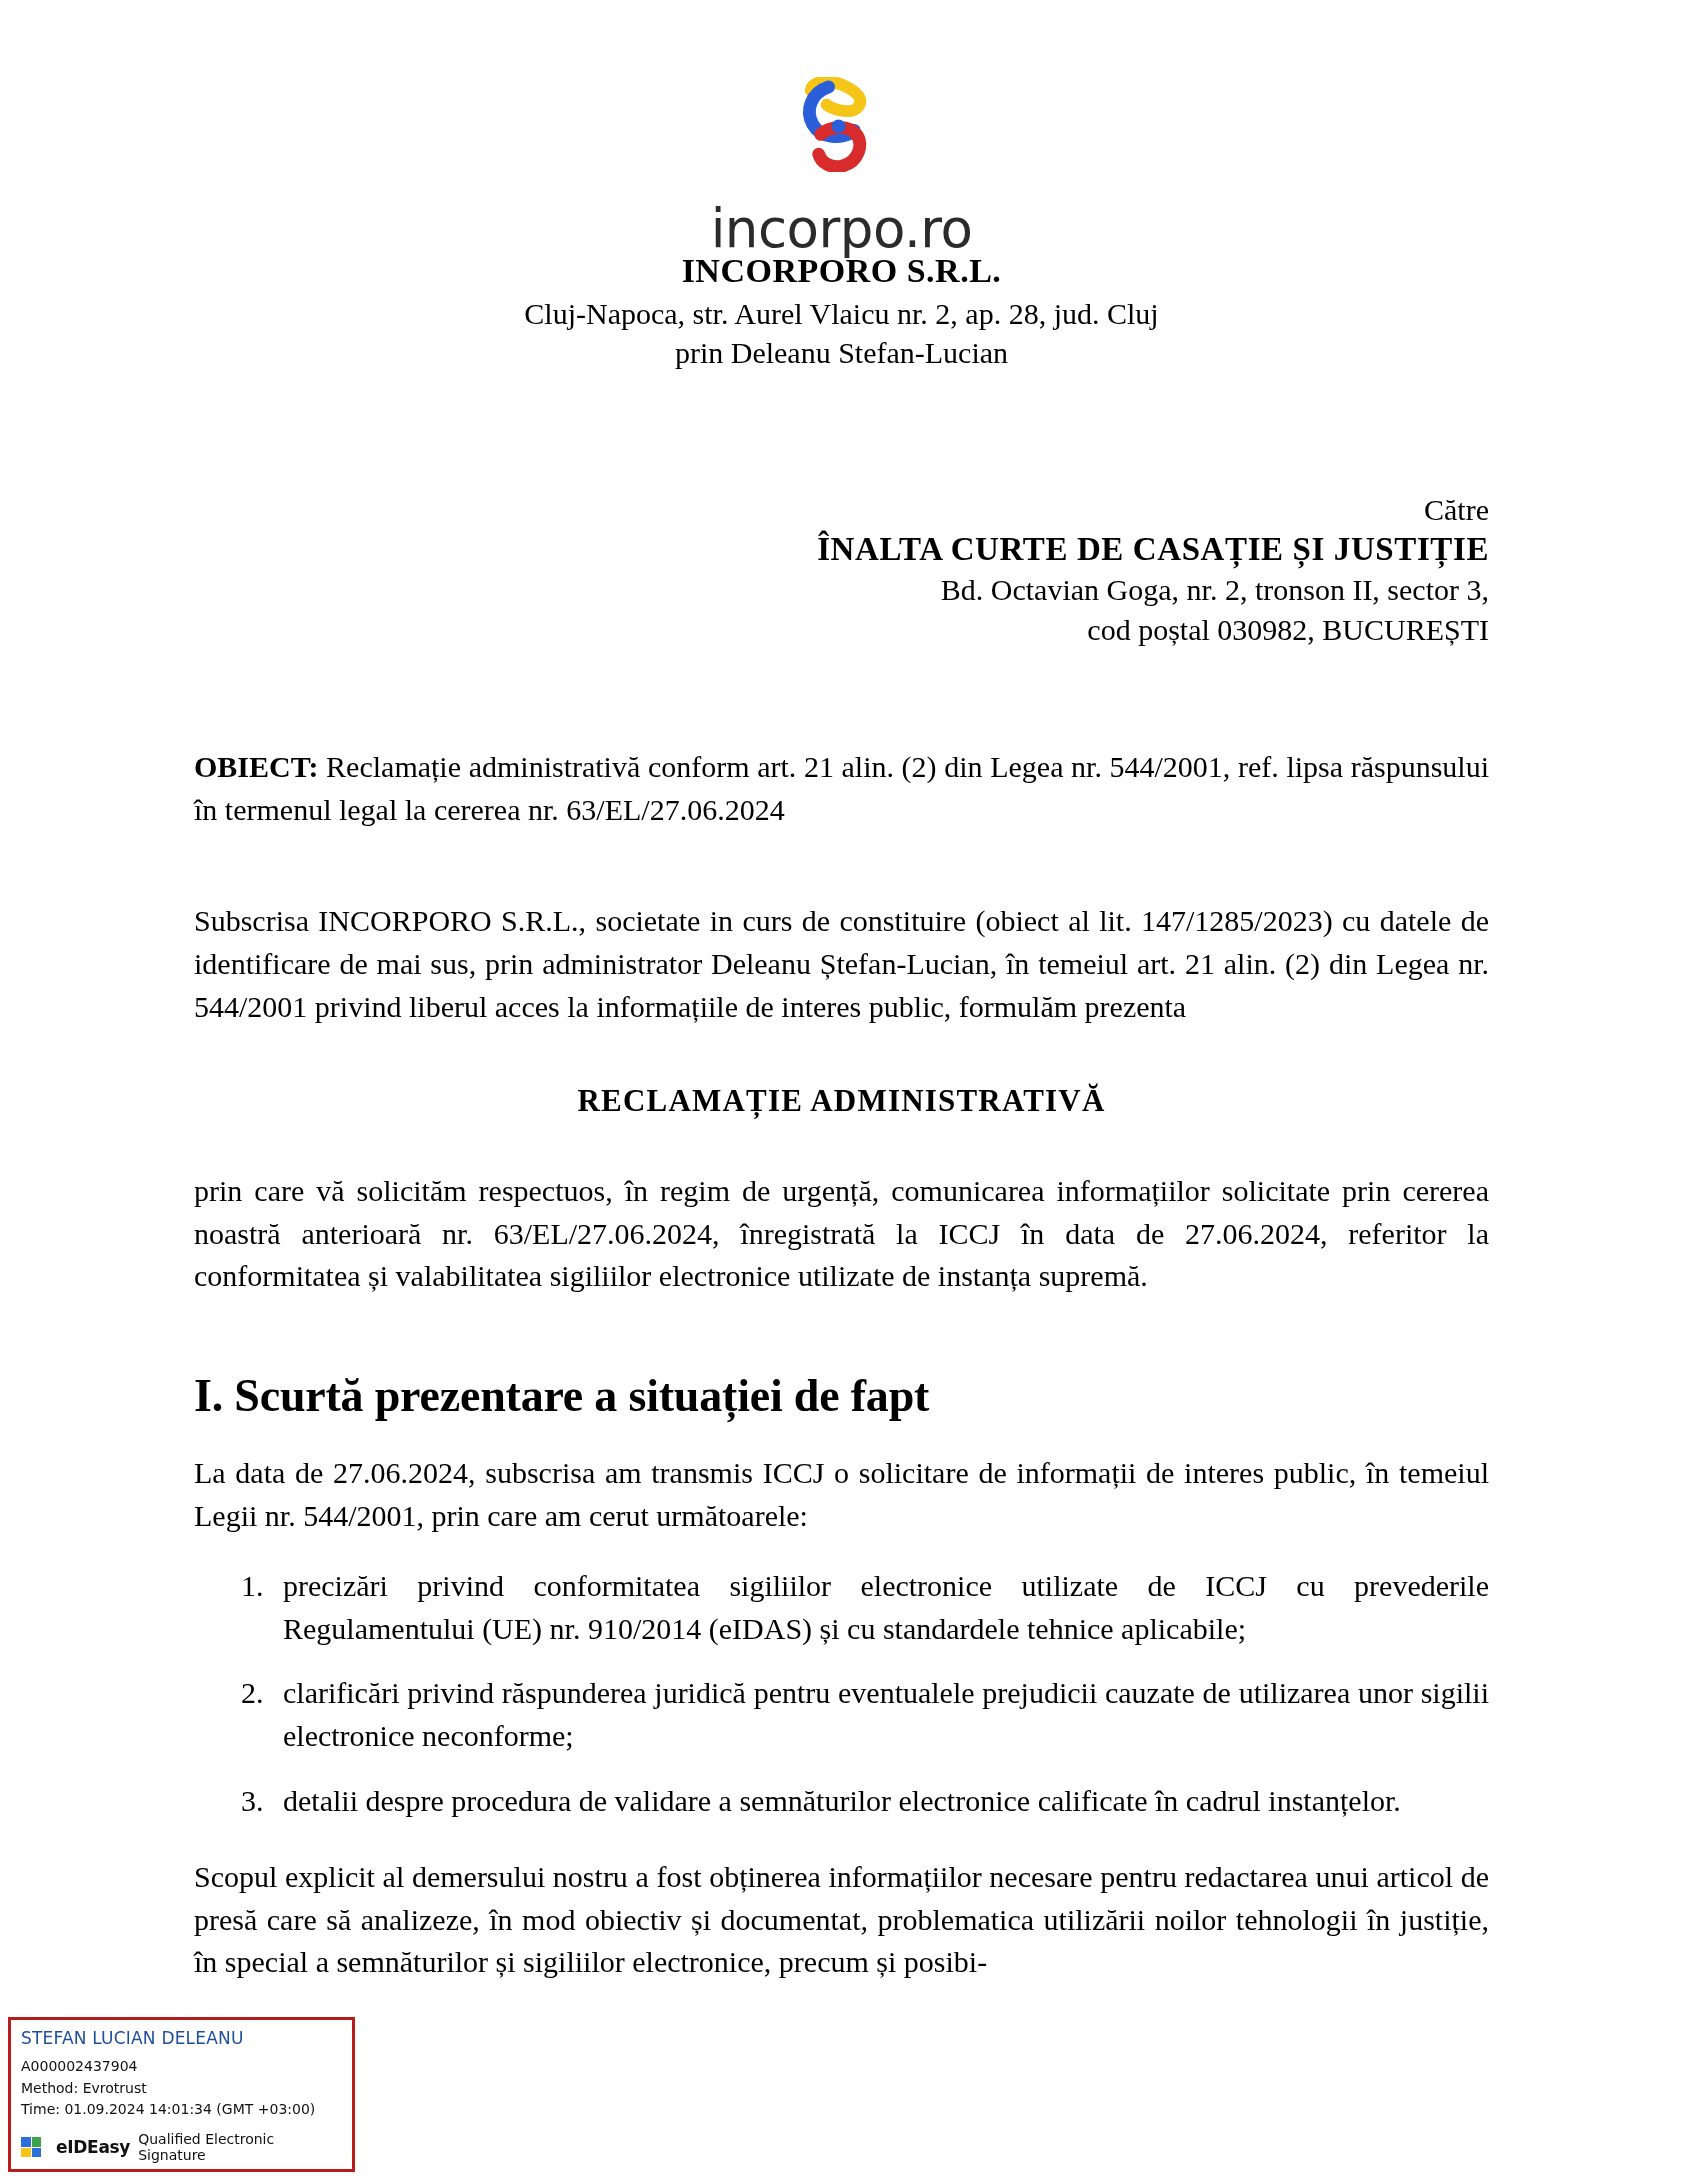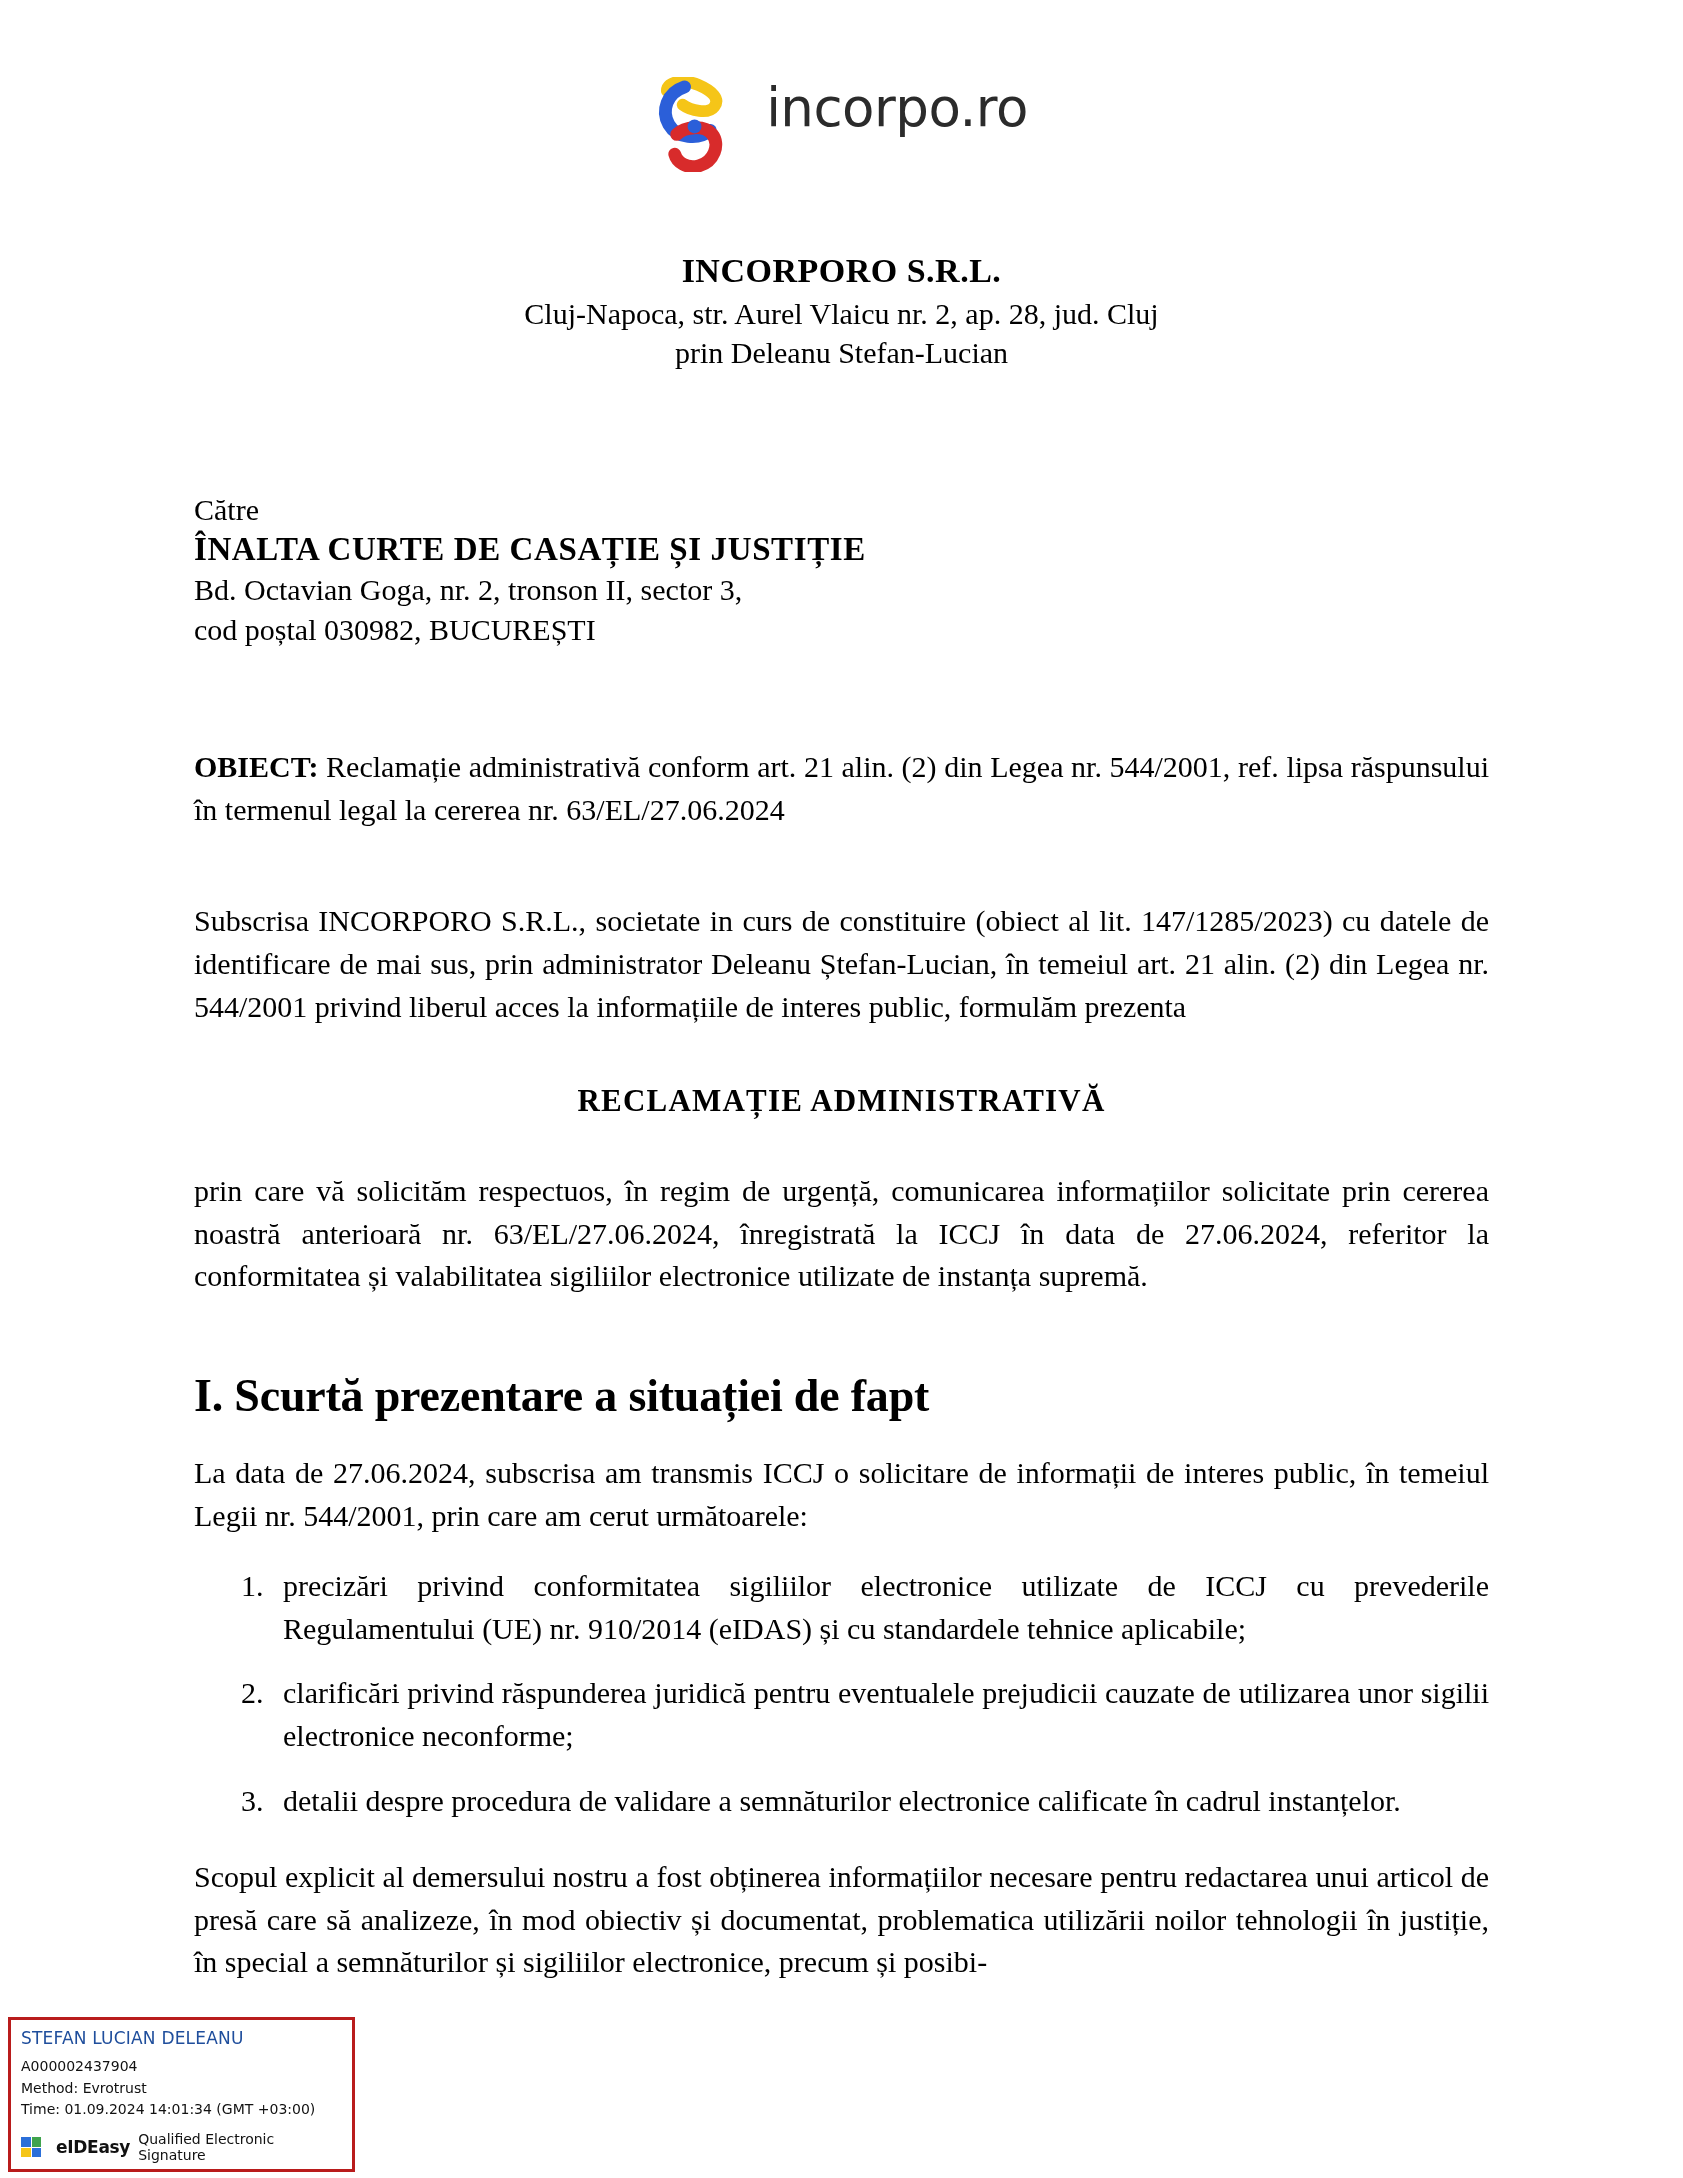--- a/index.html
+++ b/index.html
@@ -23,22 +23,24 @@
     background: #ffffff;
   }
 
   
   .logo-block {
     position: absolute;
     top: 77px;
     left: 0;
     width: 1683px;
     display: flex;
+    align-items: center;
     justify-content: center;
     gap: 26px;
+    flex-direction: column;
   }
   .logo-mark {
     position: relative;
     width: 85px;
     height: 95px;
   }
   .logo-mark svg { display:block; }
   .logo-text {
     font-family: "DejaVu Sans", sans-serif;
     font-size: 53px;
@@ -48,21 +50,21 @@
   }
 
   
   .doc {
     position: absolute;
     left: 194px;
     top: 252px;
     width: 1295px;
   }
   .center { text-align: center; }
-  .right  { }
+  .right  { text-align: right; }
 
   .company-name {
     font-size: 34px;
     font-weight: bold;
     letter-spacing: 0.5px;
     margin: 0 0 4px 0;
   }
   .company-line {
     font-size: 30px;
     line-height: 1.30;

